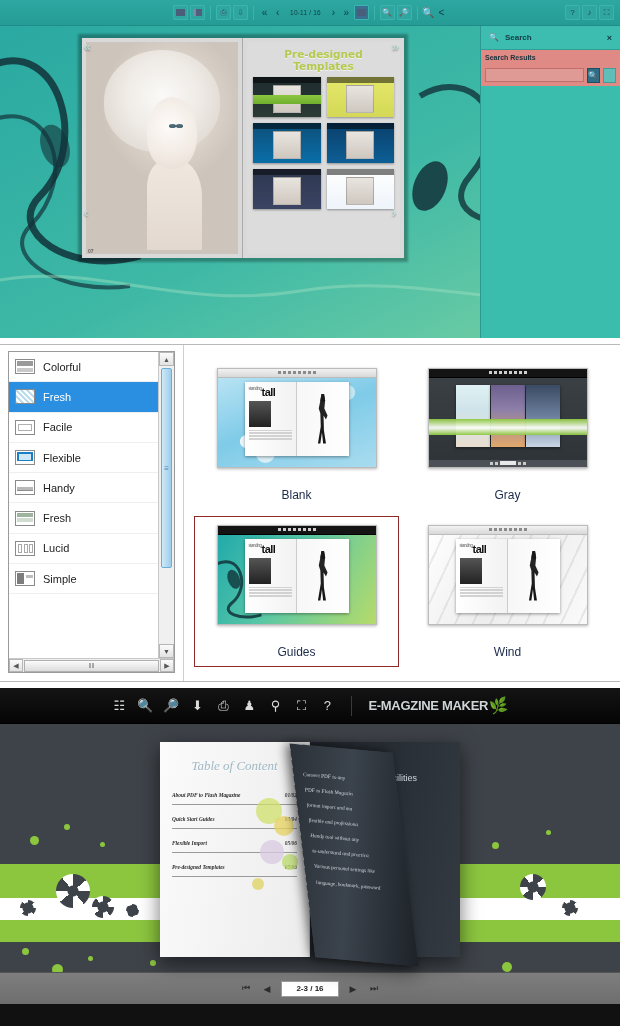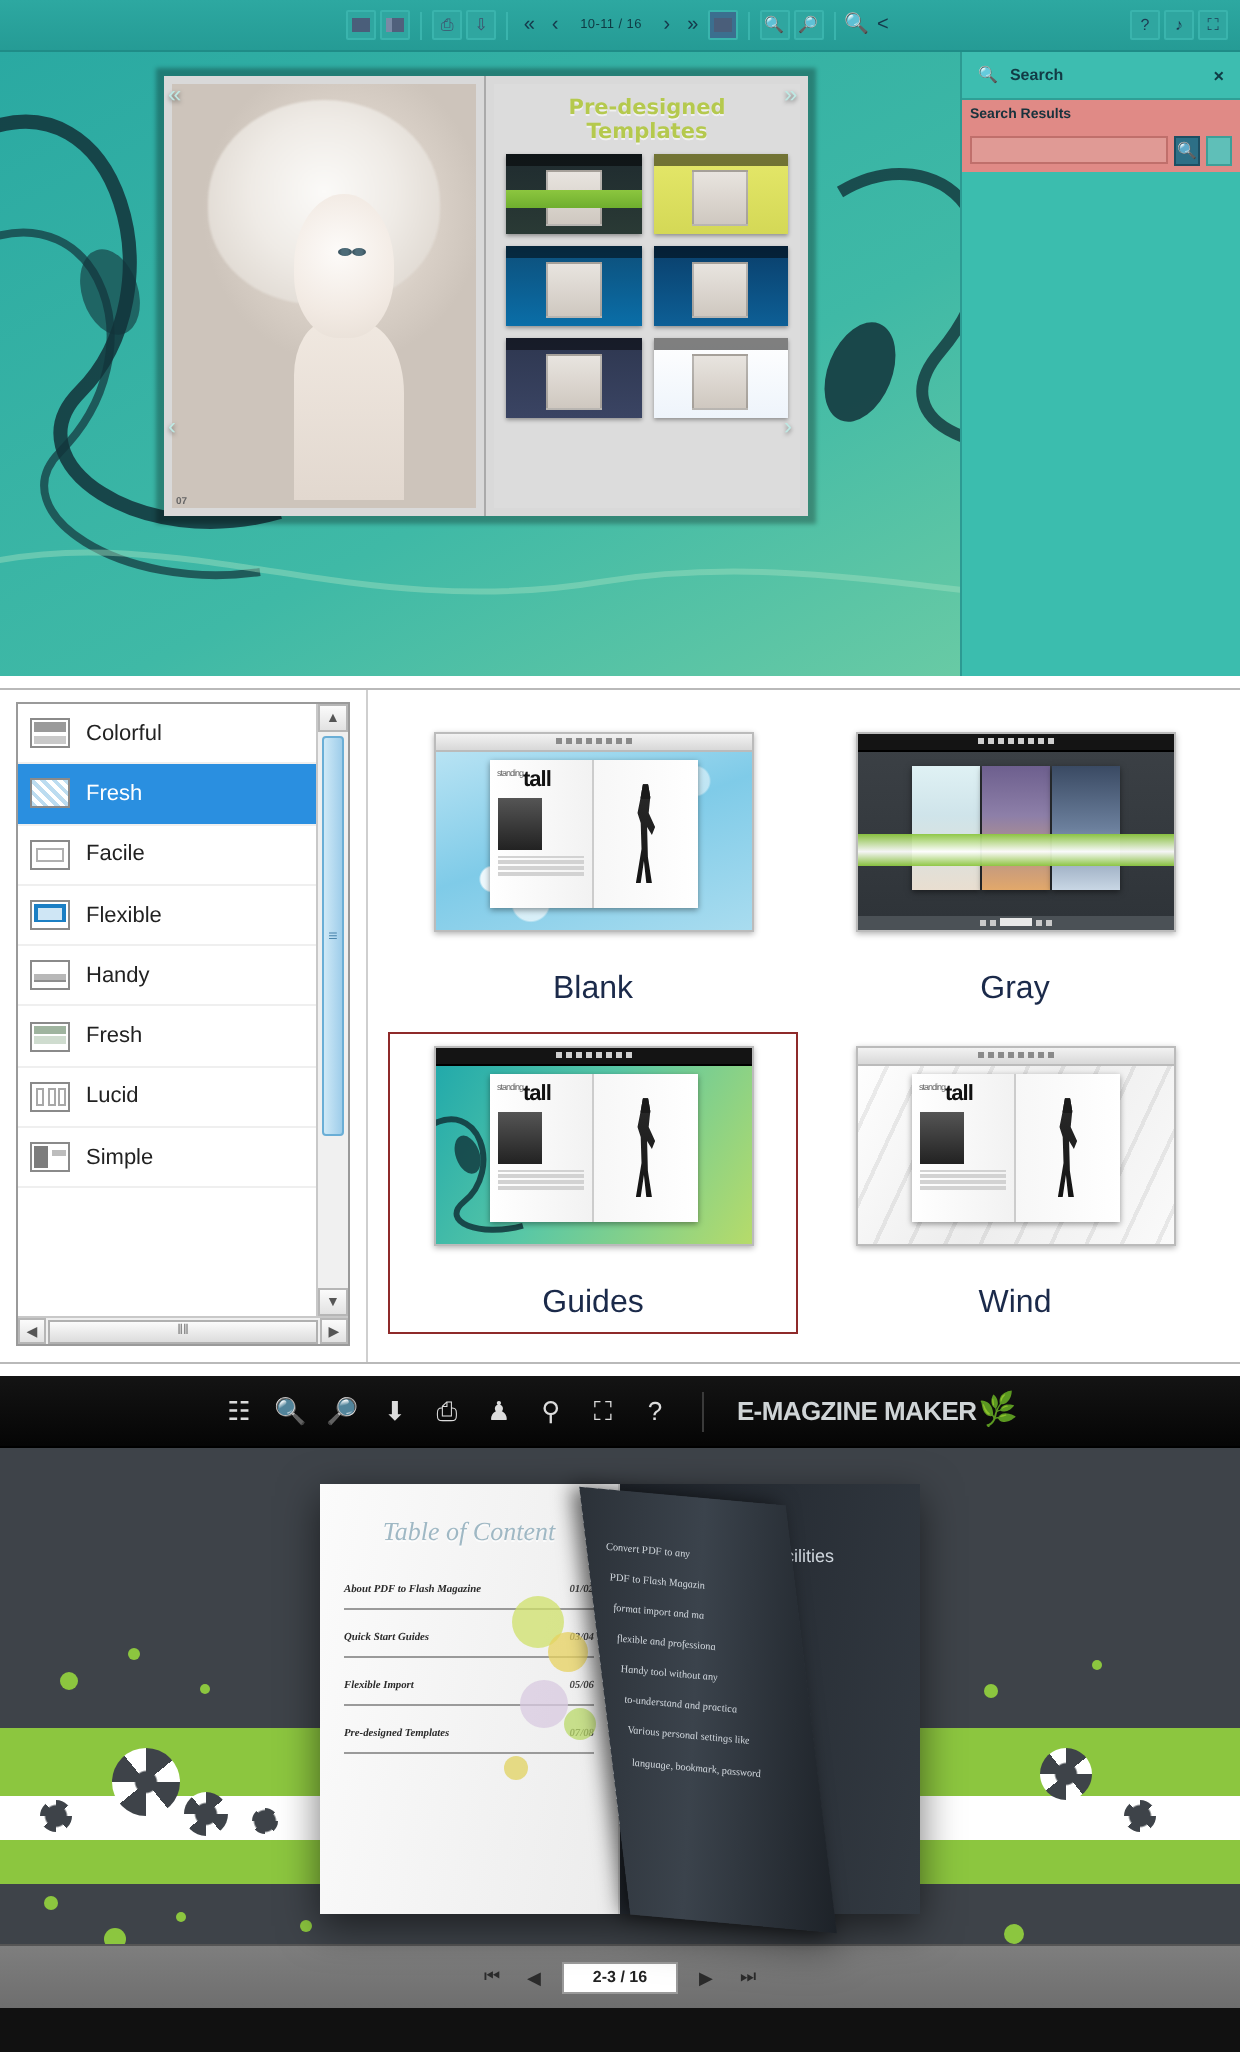--- a/index.html
+++ b/index.html
@@ -259,21 +259,21 @@
   }
   .tcard {
     display:flex; flex-direction:column; align-items:center; justify-content:center;
     padding: 4px; border: 1px solid transparent; cursor: pointer;
   }
   .tcard.sel { border: 1px solid #8e2a2a; }
   .tcard .shot {
     width: 160px; height: 100px; position: relative; overflow: hidden;
     box-shadow: 0 1px 3px rgba(0,0,0,.3); border:1px solid #bbb;
   }
-  .tcard .cap { font-size: 16px; color: #1b2a4a; margin-top: 20px; }
+  .tcard .cap { font-size: 12px; color: #1b2a4a; margin-top: 20px; }
   .shot-bar {
     position:absolute; left:0; right:0; top:0; height: 9px;
     background: linear-gradient(#f2f2f2,#d8d8d8); border-bottom:1px solid #bbb;
   }
   .shot-bar.dark { background: #141414; border-bottom: 1px solid #000; }
   .shot-bar .dots { position:absolute; left:50%; transform:translateX(-50%);
     top:2px; display:flex; gap:2px; }
   .shot-bar .dots b { width:3px; height:3px; background:#8a8a8a; display:block; }
   .shot-bar.dark .dots b { background:#cfcfcf; }
   .bk {

